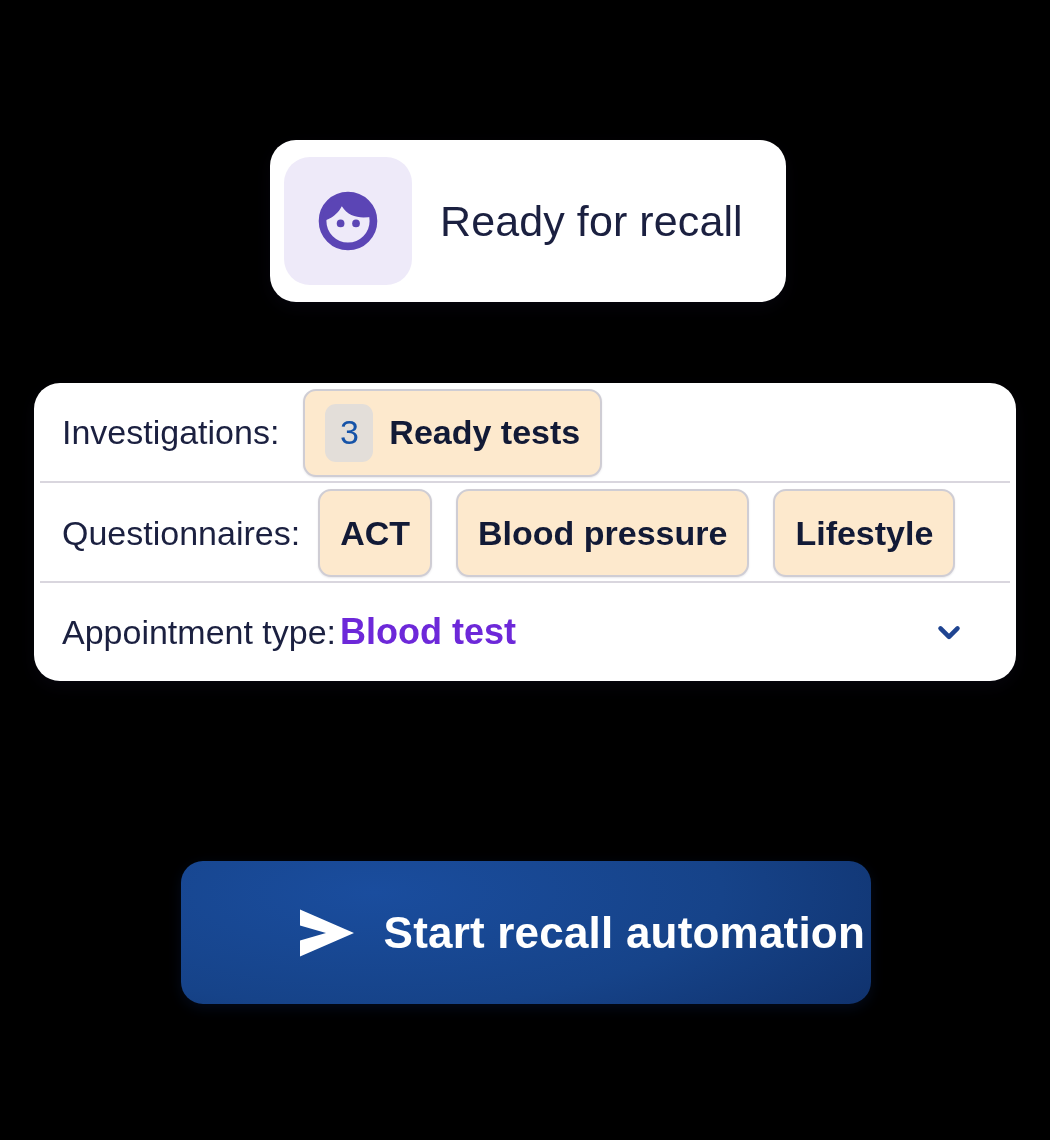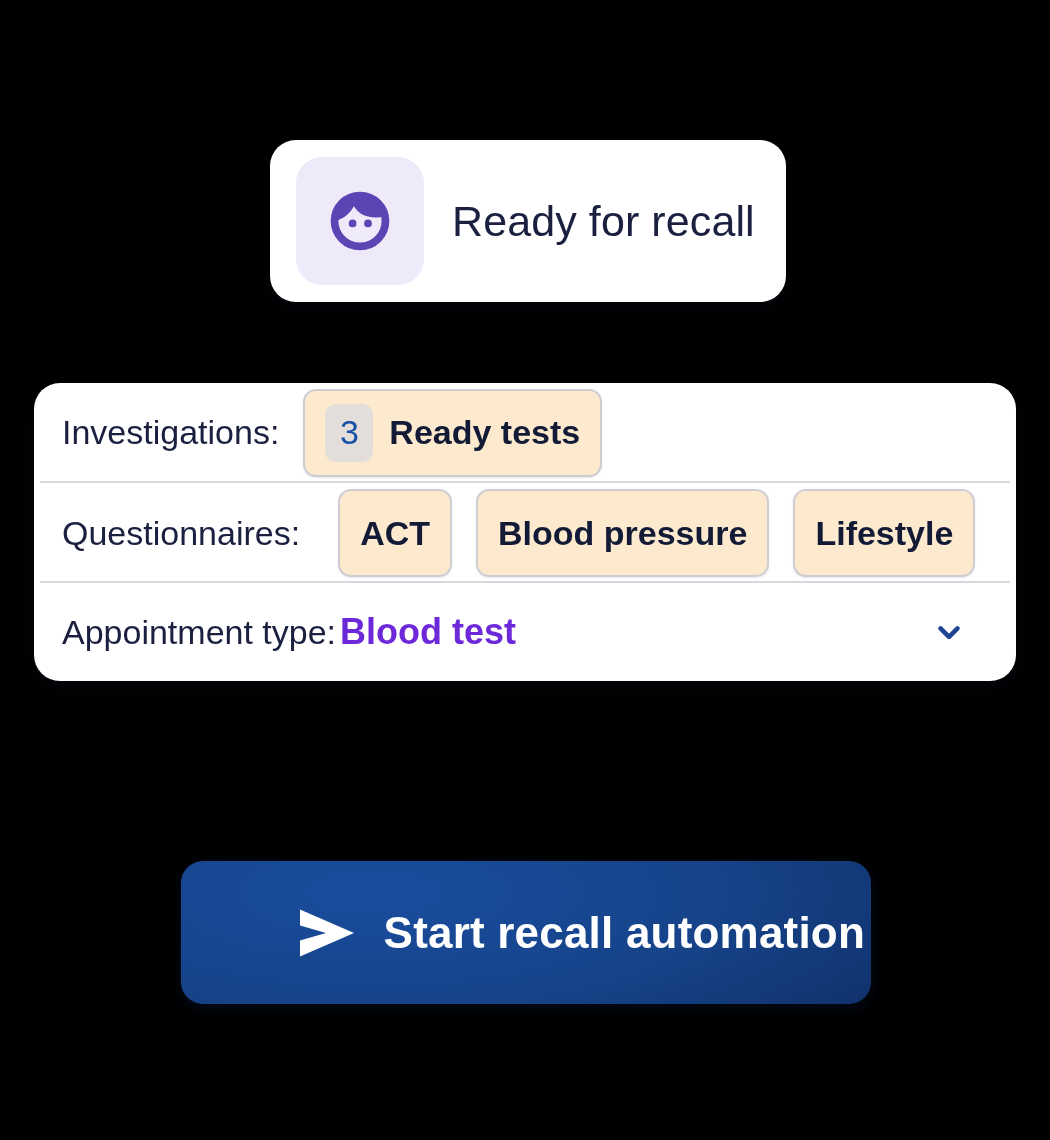--- a/index.html
+++ b/index.html
@@ -23,21 +23,21 @@
     top: 140px;
     width: 516px;
     height: 162px;
     box-sizing: border-box;
     background: #ffffff;
     border-radius: 26px;
     box-shadow: 0 6px 18px rgba(30, 25, 60, 0.20),
                 0 1px 3px rgba(30, 25, 60, 0.10);
     display: flex;
     align-items: center;
-    padding-left: 26px;
+    padding-left: 14px;
   }
   .avatar-tile {
     width: 128px;
     height: 128px;
     flex: 0 0 128px;
     border-radius: 26px;
     background: #eeeaf9;
     display: flex;
     align-items: center;
     justify-content: center;
@@ -67,21 +67,21 @@
     display: flex;
     flex-direction: column;
   }
   .row {
     display: flex;
     align-items: center;
     padding: 0 28px;
     position: relative;
   }
   .row-investigations { height: 133px; }
-  .row-questionnaires { height: 134px; gap: 20px; }
+  .row-questionnaires { height: 134px; }
   .row-appointment    { height: 130px; }
   .row-investigations::after,
   .row-questionnaires::after {
     content: "";
     position: absolute;
     left: 6px;
     right: 6px;
     bottom: 0;
     height: 2px;
     background: #d9d6de;

